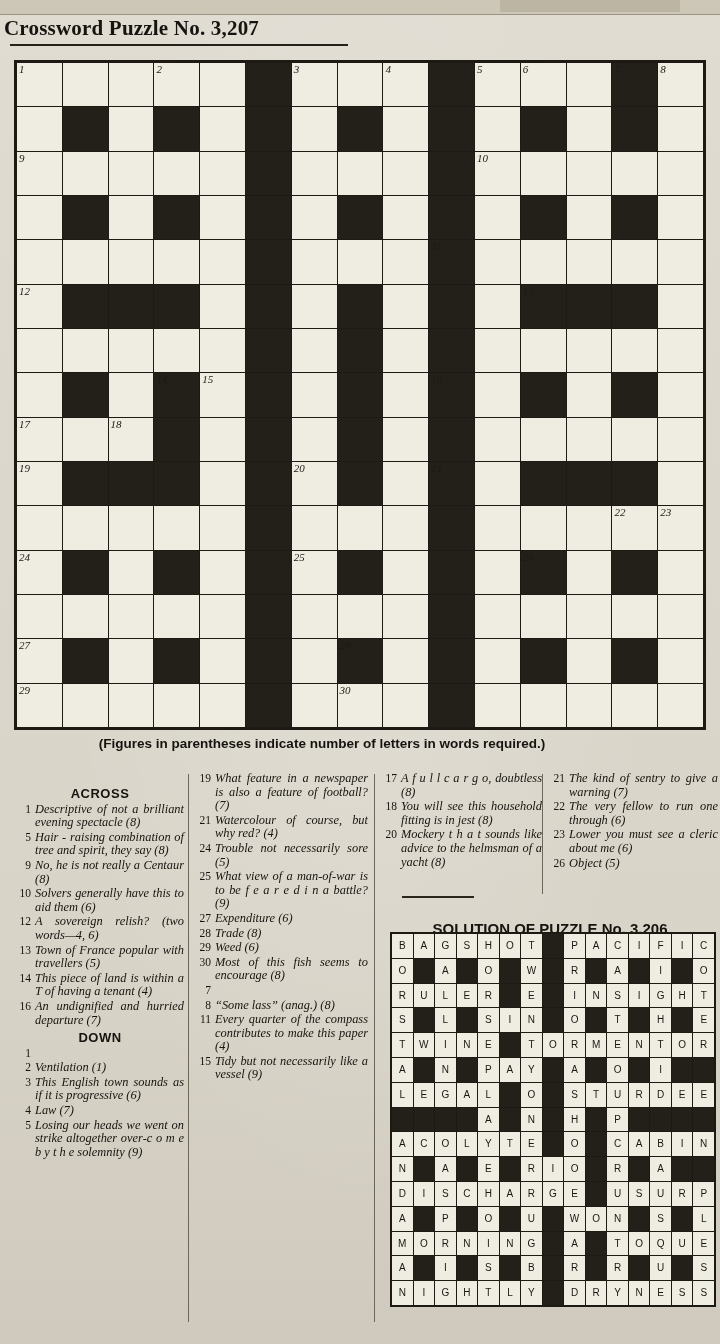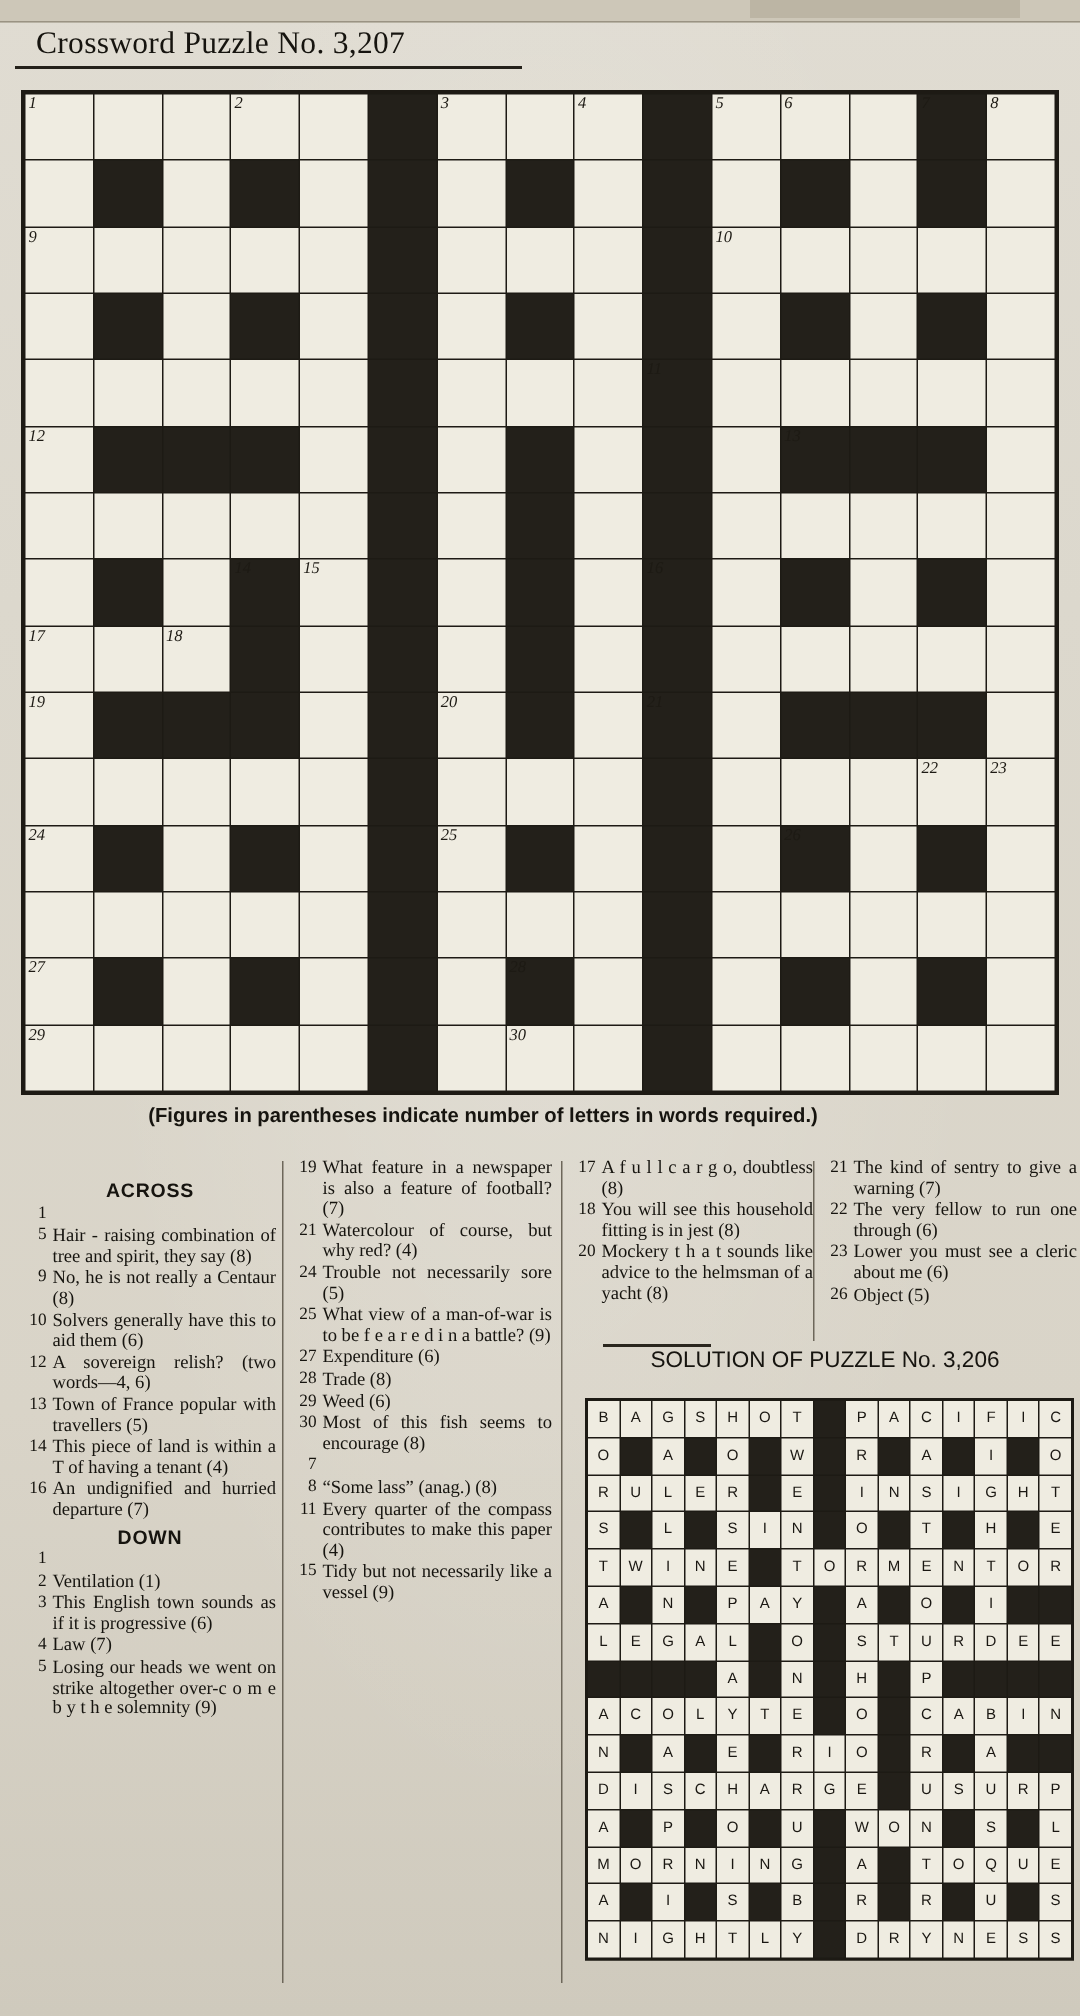--- a/index.html
+++ b/index.html
@@ -25,22 +25,22 @@
     position:absolute;top:0;left:0;width:720px;height:14px;
     background:#cdc7b8;
     border-bottom:1px solid #9a9383;
   }
   .topstrip:after{
     content:"";position:absolute;left:500px;top:0;width:180px;height:12px;
     background:#bcb5a4;
   }
 
   .title{
-    position:absolute;top:16px;left:24px;
-    font-size:21px;font-weight:400;
+    position:absolute;top:16px;left:4px;
+    font-size:21px;font-weight:700;
     letter-spacing:.2px;
     font-family:"Liberation Serif", serif;
   }
   .title-rule{
     position:absolute;top:44px;left:10px;width:338px;height:2px;background:#24211a;
   }
 
   
   .grid{
     position:absolute;
@@ -90,25 +90,25 @@
   .vline.v1{left:178px;}
   .vline.v2{left:364px;}
   .vline.v3{left:532px;height:120px;}
 
   .sec-head{
     text-align:center;font-weight:700;font-size:13px;letter-spacing:.5px;
     font-family:"Liberation Sans", sans-serif;margin:15px 0 2px 0;
   }
   .clue{display:flex;margin-bottom:1px;}
   .clue .n{width:15px;flex:0 0 15px;text-align:right;padding-right:4px;font-size:11.5px;}
-  .clue .t{flex:1;text-align:justify;}
+  .clue .t{flex:1;text-align:justify;font-style:italic;}
 
   .sol-head{
-    position:absolute;left:372px;top:126px;width:336px;
-    text-align:center;font-weight:400;font-size:15px;
+    position:absolute;left:372px;top:148px;width:336px;
+    text-align:center;font-weight:700;font-size:15px;
     font-family:"Liberation Sans", sans-serif;
   }
   .sol-rule{position:absolute;left:392px;top:124px;width:72px;height:2px;background:#2a261e;}
 
   
   .solgrid{
     position:absolute;left:380px;top:160px;
     width:326px;height:375px;
     background:#1d1a14;
     display:grid;
@@ -431,20 +431,21 @@
   <div class="clues">
     <div class="vline v1"></div>
     <div class="vline v2"></div>
     <div class="vline v3"></div>
 
     <div class="col c1">
       <div class="sec-head">ACROSS</div>
       <div id="across-col1">
           <div class="clue">
             <span class="n">1</span>
+            <span class="t">Descriptive of not a brilliant evening spectacle (8)</span>
           </div>
           <div class="clue">
             <span class="n">5</span>
             <span class="t">Hair - raising combination of tree and spirit, they say (8)</span>
           </div>
           <div class="clue">
             <span class="n">9</span>
             <span class="t">No, he is not really a Centaur (8)</span>
           </div>
           <div class="clue">

